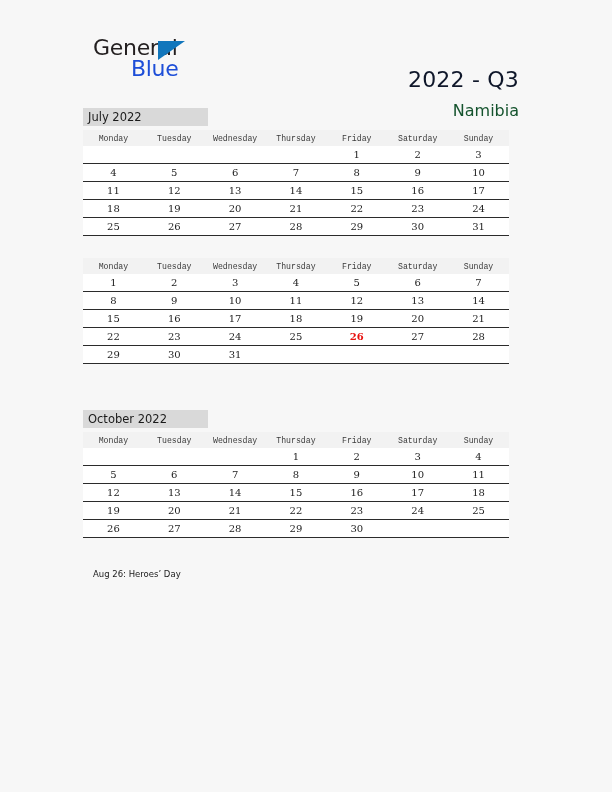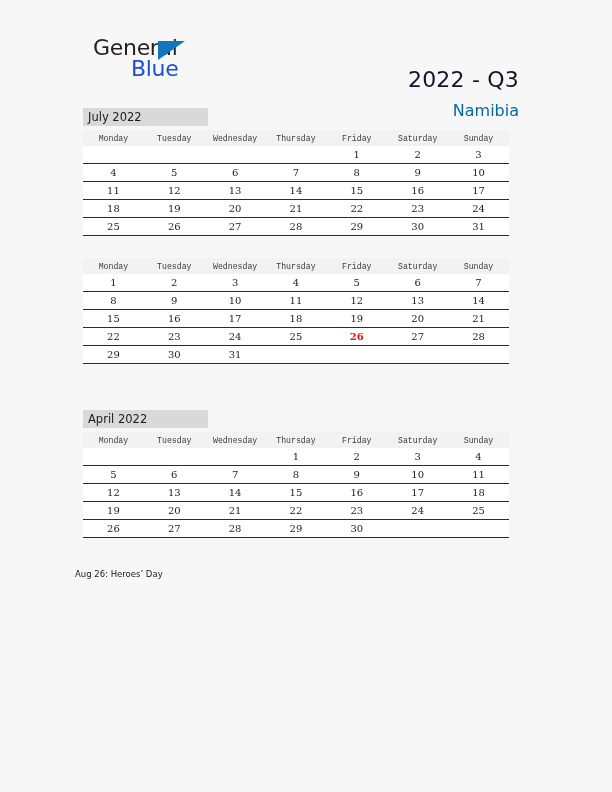--- a/index.html
+++ b/index.html
@@ -82,21 +82,21 @@
     font-weight: 400;
     color: #0f172a;
     line-height: 32px;
     letter-spacing: 0.2px;
     font-family: "DejaVu Sans", sans-serif;
     margin-top: 36px;
   }
   .title-sub {
     font-size: 16px;
     font-weight: 400;
-    color: #0369a1;
+    color: #14532d;
     line-height: 22px;
     margin-top: 4px;
     font-family: "DejaVu Sans", sans-serif;
   }
 
   
   .month-block {
     position: absolute;
     left: 75px;
     width: 426px;
@@ -151,21 +151,21 @@
     color: transparent;
   }
   table.cal td.holiday {
     color: #e8110f;
     font-weight: bold;
   }
 
   
   .legend {
     position: absolute;
-    left: 75px;
+    left: 93px;
     top: 568px;
     font-size: 8.5px;
     color: #1a1a1a;
     font-family: "DejaVu Sans", sans-serif;
     line-height: 13px;
   }
 </style>
 </head>
 <body>
 
@@ -311,21 +311,21 @@
             <td class="empty">&nbsp;</td>
             <td class="empty">&nbsp;</td>
             <td class="empty">&nbsp;</td>
             <td class="empty">&nbsp;</td>
           </tr>
         </tbody>
     </table>
   </div>
 
   <div class="month-block" id="month-2">
-    <div class="month-title">April 2022</div>
+    <div class="month-title">October 2022</div>
     <table class="cal">
       <thead>
         <tr>
           <th>Monday</th>
           <th>Tuesday</th>
           <th>Wednesday</th>
           <th>Thursday</th>
           <th>Friday</th>
           <th>Saturday</th>
           <th>Sunday</th>

